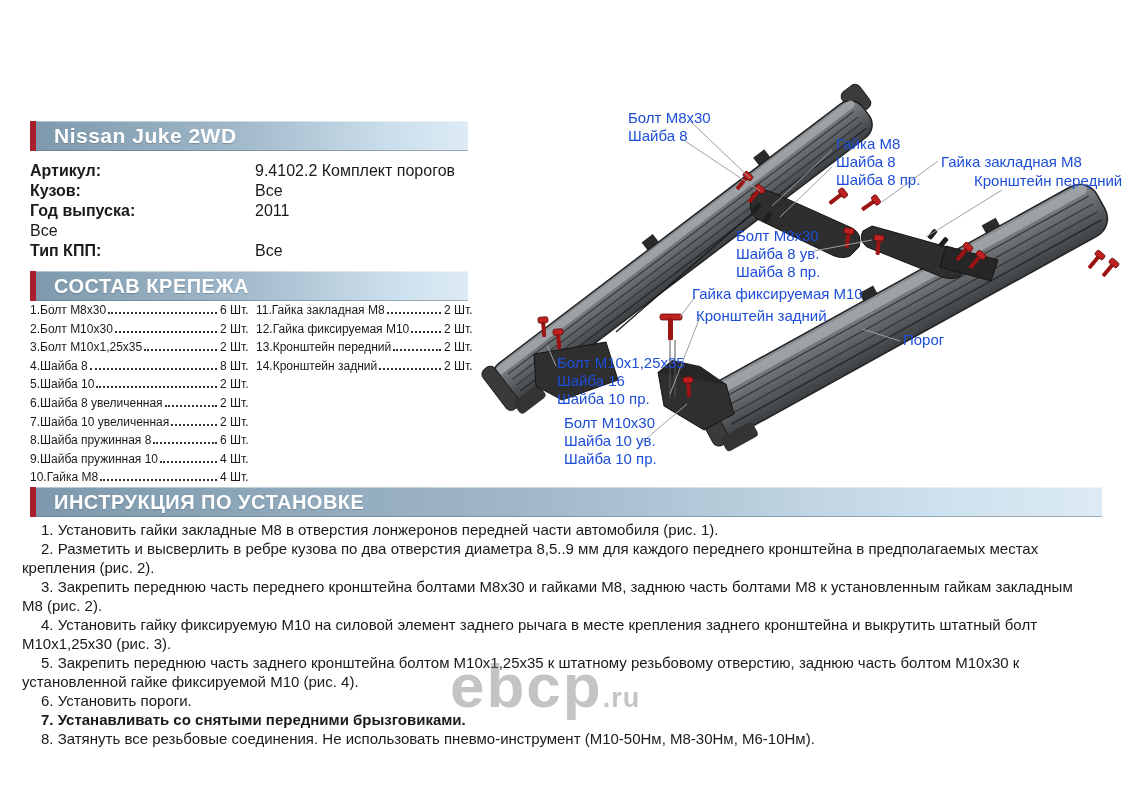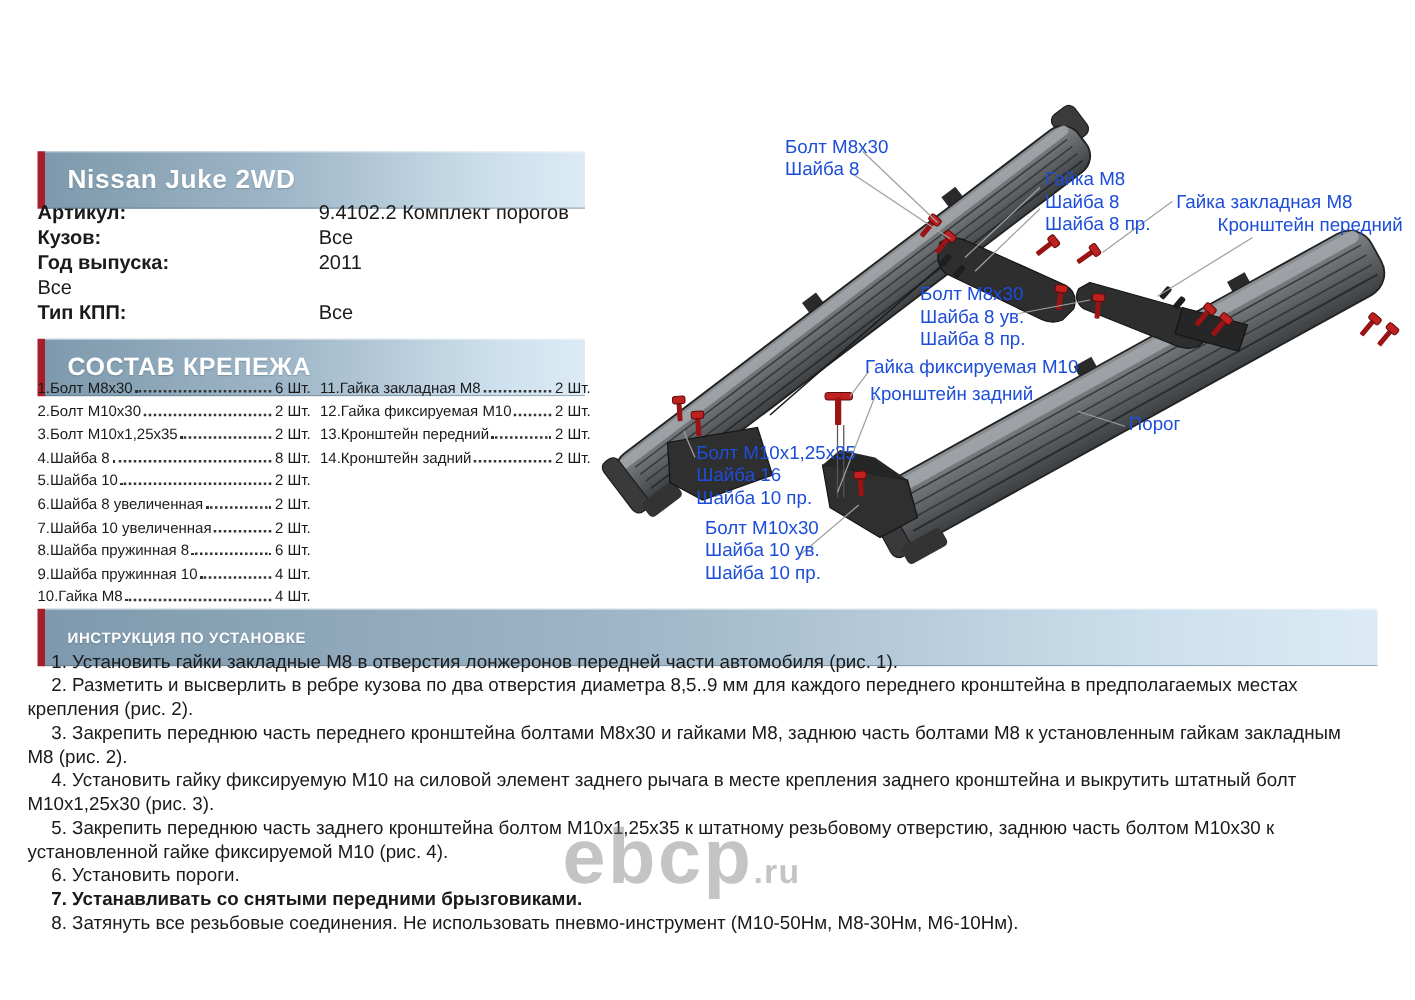--- a/index.html
+++ b/index.html
@@ -3,34 +3,34 @@
 <meta charset="utf-8">
 <style>
   html,body{margin:0;padding:0;background:#e8e8e8;}
   .page{
     position:relative;width:1132px;height:800px;background:#ffffff;
     overflow:hidden;font-family:"Liberation Sans",sans-serif;color:#1a1a1a;
     margin:0 auto;
   }
   
   .bar{
-    position:absolute;left:30px;height:46px;
+    position:absolute;left:30px;height:30px;
     border-left:6px solid #a81f2b;
     background:linear-gradient(to right,#7e99ad 0%,#9fb7c8 45%,#cfe1ee 85%,#dcebf5 100%);
     box-shadow:inset 0 1px 0 rgba(255,255,255,.45), inset 0 -1px 0 rgba(90,110,125,.5);
     display:flex;align-items:center;
   }
   .bar .title{
     color:#ffffff;font-weight:bold;letter-spacing:.5px;
     padding-left:18px;white-space:nowrap;
     text-shadow:0 1px 1px rgba(60,80,95,.35);
   }
   .bar1{top:121px;width:432px;} .bar1 .title{font-size:21px;}
   .bar2{top:271px;width:432px;} .bar2 .title{font-size:20px;}
-  .bar3{top:487px;width:1066px;} .bar3 .title{font-size:12px;}
+  .bar3{top:487px;width:1066px;} .bar3 .title{font-size:20px;}
 
   
   .specs{position:absolute;left:30px;top:161px;width:440px;font-size:16px;}
   .spec-row{display:flex;height:20px;line-height:20px;gap:40px;}
   .spec-label{font-weight:bold;width:185px;}
   .spec-value{white-space:nowrap;}
 
   
   .parts-col{position:absolute;top:301px;font-size:12px;}
   .parts-left{left:30px;width:230px;}

